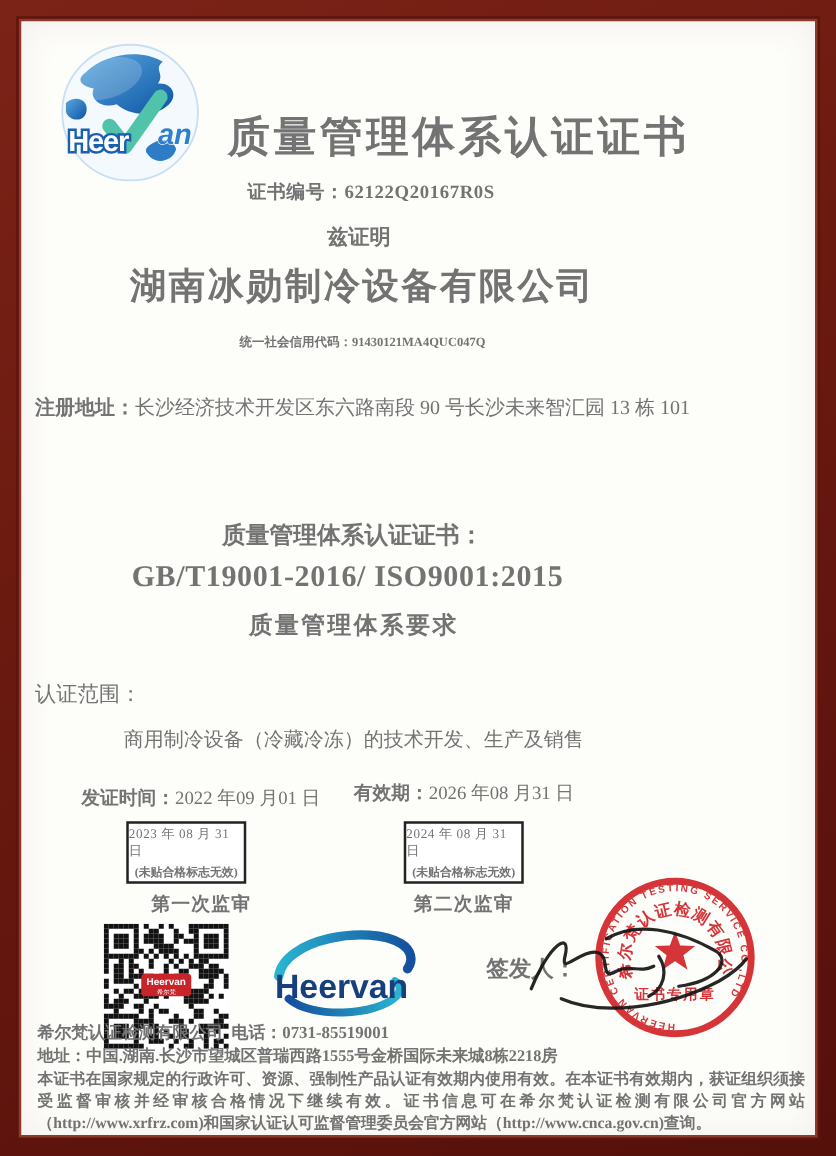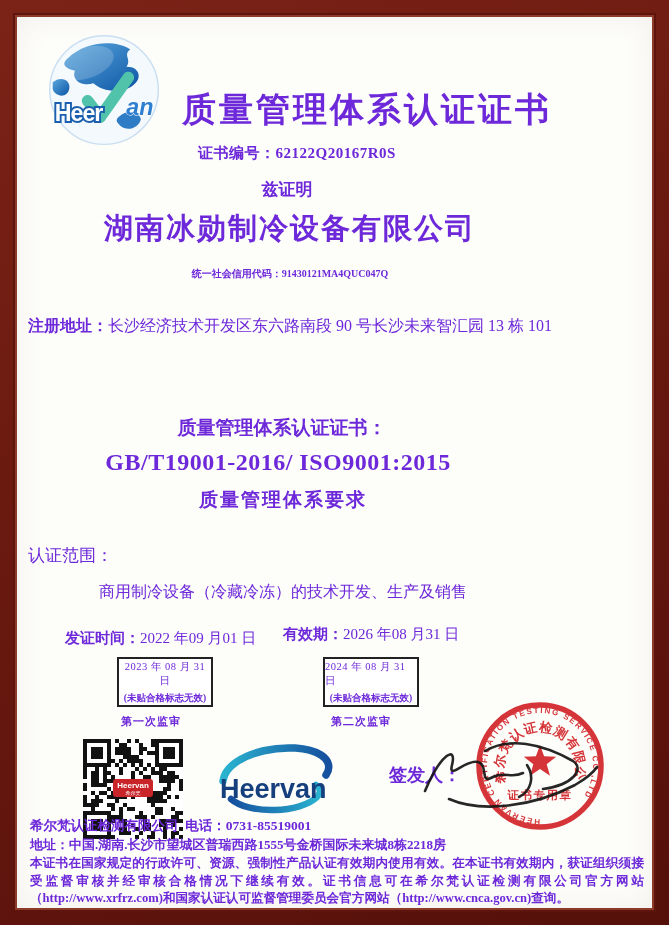--- a/index.html
+++ b/index.html
@@ -1,17 +1,17 @@
 <!DOCTYPE html>
 <html><head>
 <meta charset="utf-8">
 <style>
   html,body{margin:0;padding:0;background:#2b2b2b;}
   .stage{position:relative;width:669px;height:925px;margin:0 auto;
-         font-family:"Liberation Serif","DejaVu Serif",serif;color:#6d28d9;
+         font-family:"Liberation Serif","DejaVu Serif",serif;color:#737373;
          background:linear-gradient(155deg,#7c2317 0%,#6b1a10 40%,#55100a 100%);
          box-shadow:0 0 12px rgba(0,0,0,.6);}
   .page{position:absolute;inset:17px;background:#fdfdfa;
         box-shadow:0 0 0 2px #8e3a2a, 0 0 0 4px #5d140c, inset 0 0 28px rgba(120,80,60,.08);}
   .abs{position:absolute;}
   .ctr{text-align:center;}
   .b{font-weight:bold;}
   
   .title{left:150px;top:70px;width:400px;font-size:34px;font-weight:bold;letter-spacing:3px;}
   .certno{left:80px;top:127px;width:400px;font-size:15px;font-weight:bold;letter-spacing:.5px;}
@@ -28,22 +28,22 @@
   .scopelab{left:11px;top:527px;font-size:17px;}
   .scopetxt{left:66px;top:565px;width:400px;font-size:16px;}
   
   .issue{left:48px;top:612px;font-size:15px;}
   .valid{left:266px;top:608px;font-size:15px;}
   .dlabel{font-weight:bold;font-size:15px;}
   .audit-box{width:92px;height:46px;border:2px solid #222;display:flex;flex-direction:column;
              justify-content:center;align-items:center;gap:4px;background:#fff;}
   .audit-box .d1{font-size:10.5px;letter-spacing:.5px;}
   .audit-box .d2{font-size:9.5px;font-weight:bold;}
-  .box1{left:100px;top:640px;text-align:center;} .box2{left:306px;top:640px;}
-  .cap{font-size:11px;font-weight:bold;letter-spacing:1px;}
+  .box1{left:84px;top:640px;} .box2{left:306px;top:640px;}
+  .cap{font-size:15px;font-weight:bold;letter-spacing:1px;}
   .cap1{left:104px;top:697px;} .cap2{left:314px;top:697px;}
   
   .qr{left:66px;top:722px;width:100px;height:100px;}
   .blogo{left:190px;top:720px;width:132px;height:86px;}
   .signer{left:372px;top:746px;font-size:18px;font-weight:bold;}
   .sealwrap{left:440px;top:666px;width:166px;height:166px;opacity:.93;}
   .sig{left:398px;top:712px;width:190px;height:100px;}
   
   .f1{left:13px;top:800px;font-size:13.5px;font-weight:bold;}
   .f2{left:13px;top:819px;font-size:13px;font-weight:bold;}

